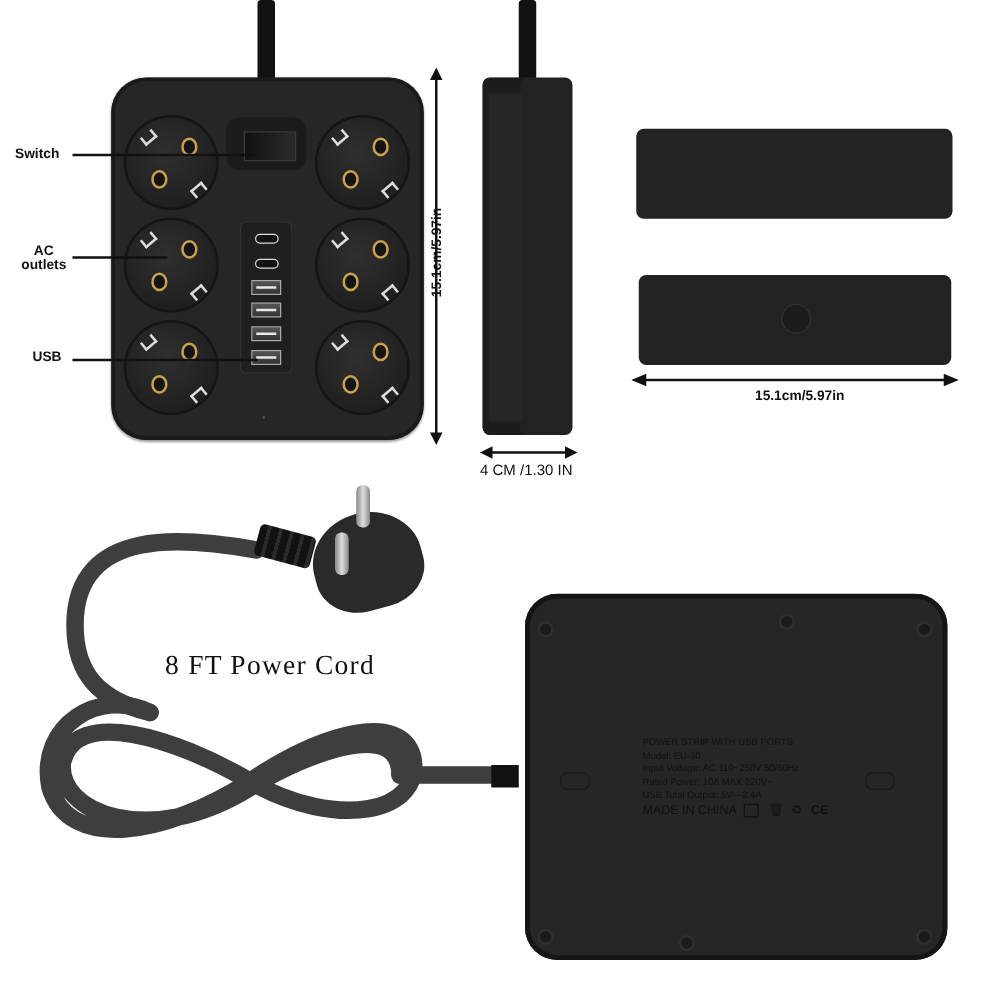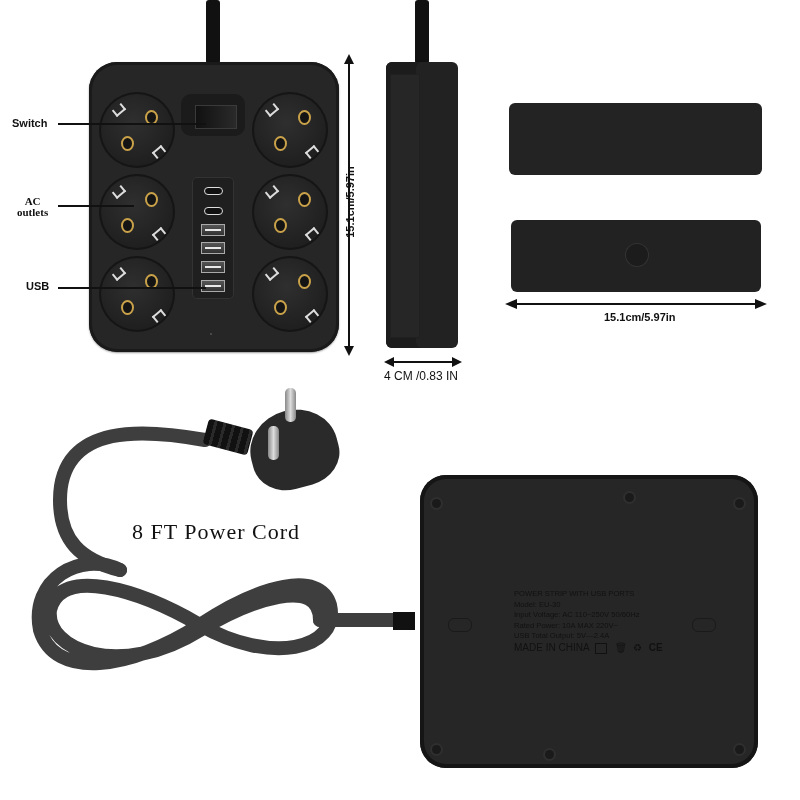--- a/index.html
+++ b/index.html
@@ -89,21 +89,21 @@
     <span class="usba" style="top:47px;"></span>
     <span class="usba" style="top:65px;"></span>
     <span class="usba" style="top:84px;"></span>
     <span class="usba" style="top:103px;"></span>
   </div>
   <span class="abs" style="left:121px;top:271px;width:2px;height:2px;background:#555;border-radius:50%;"></span>
 </div>
 
 <div class="abs label" style="left:12px;top:118px;">Switch</div>
 <div class="abs leader" style="left:58px;top:123px;width:148px;"></div>
-<div class="abs label" style="left:17px;top:196px;font-family:Liberation Serif, serif;">
+<div class="abs label" style="left:17px;top:196px;">
   <div>AC</div>
   <div>outlets</div>
 </div>
 <div class="abs leader" style="left:58px;top:205px;width:76px;"></div>
 <div class="abs label" style="left:26px;top:281px;">USB</div>
 <div class="abs leader" style="left:58px;top:287px;width:148px;"></div>
 
 <svg class="abs" style="left:343px;top:54px;" width="12" height="302">
   <line x1="6" y1="6" x2="6" y2="296" stroke="#111" stroke-width="2"></line>
   <polygon points="6,0 1,10 11,10" fill="#111"></polygon>
@@ -113,21 +113,21 @@
 
 <div class="abs cord-top" style="left:415px;top:0;height:64px;"></div>
 <div class="abs side">
   <div class="abs side-inner"></div>
 </div>
 <svg class="abs" style="left:384px;top:356px;" width="78" height="12">
   <line x1="6" y1="6" x2="72" y2="6" stroke="#111" stroke-width="2"></line>
   <polygon points="0,6 10,1 10,11" fill="#111"></polygon>
   <polygon points="78,6 68,1 68,11" fill="#111"></polygon>
 </svg>
-<div class="abs" style="left:384px;top:369px;font-size:12px;color:#111;">4 CM /0.83 IN</div>
+<div class="abs" style="left:384px;top:369px;font-size:12px;color:#111;">4 CM /1.30 IN</div>
 
 <div class="abs topview"></div>
 <div class="abs botview">
   <div class="abs btn-round"></div>
 </div>
 <svg class="abs" style="left:505px;top:298px;" width="262" height="12">
   <line x1="6" y1="6" x2="256" y2="6" stroke="#111" stroke-width="2"></line>
   <polygon points="0,6 12,1 12,11" fill="#111"></polygon>
   <polygon points="262,6 250,1 250,11" fill="#111"></polygon>
 </svg>

